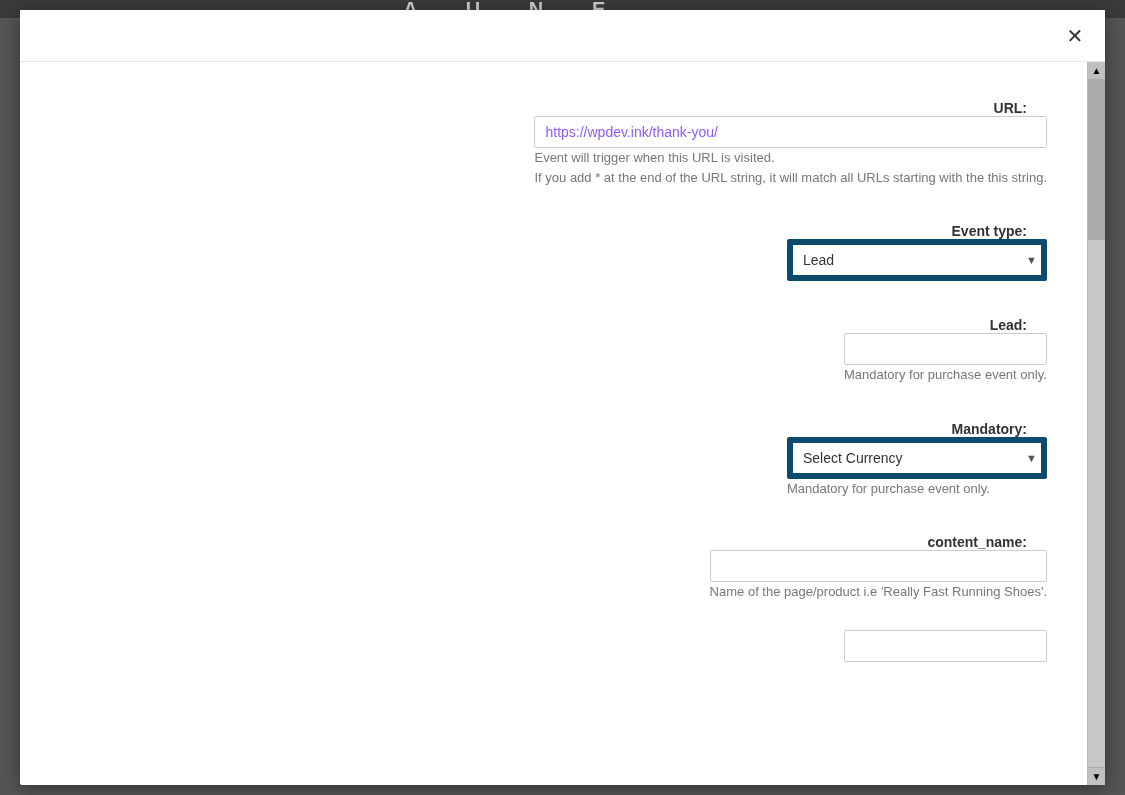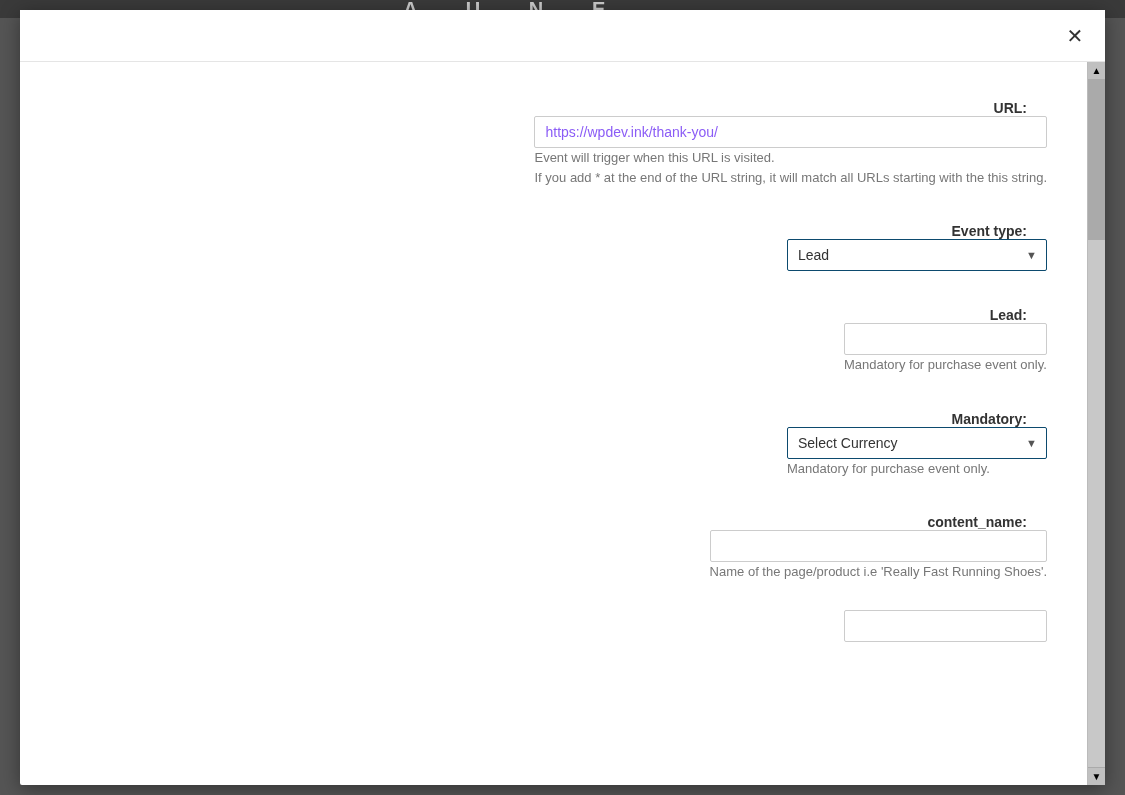--- a/index.html
+++ b/index.html
@@ -189,21 +189,21 @@
 
     .form-select-wrapper {
       position: relative;
       display: inline-block;
       min-width: 260px;
     }
 
     .form-select {
       width: 100%;
       padding: 7px 32px 7px 10px;
-      border: 1px solid #0c4a6e;
+      border: 6px solid #0c4a6e;
       border-radius: 2px;
       font-size: 14px;
       color: #333;
       background: #fff;
       appearance: none;
       -webkit-appearance: none;
       cursor: pointer;
       outline: none;
     }
 

